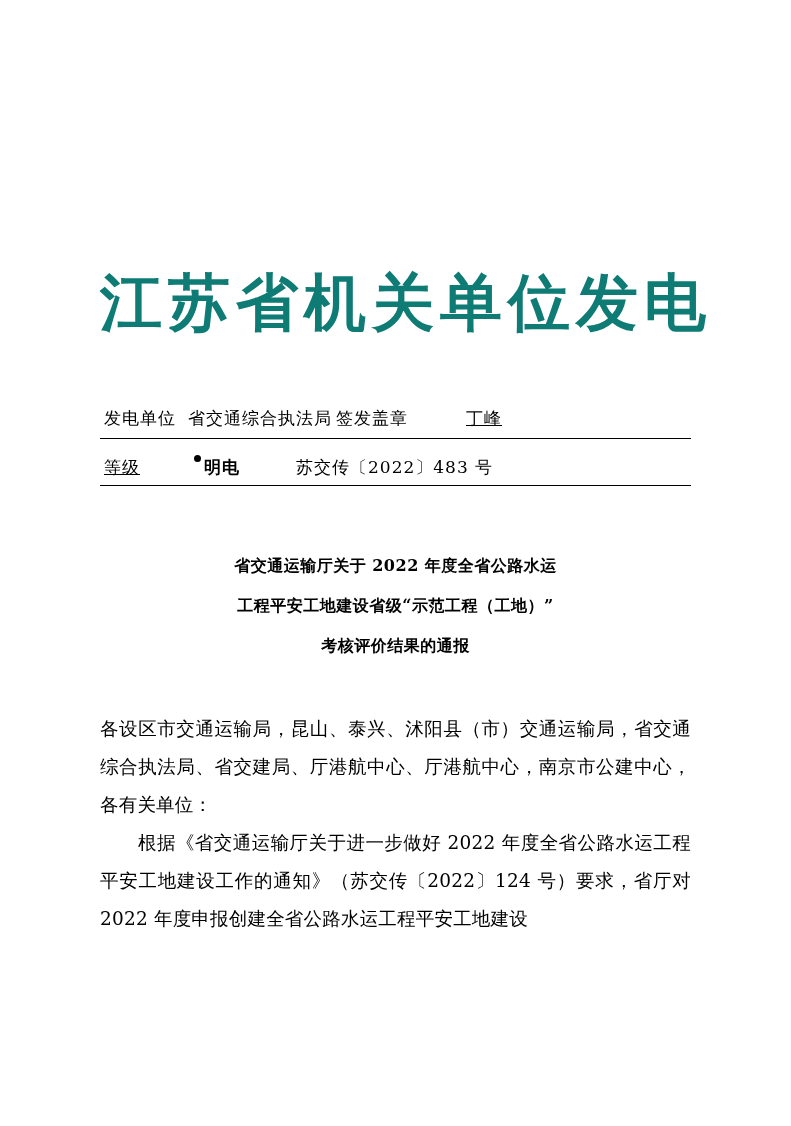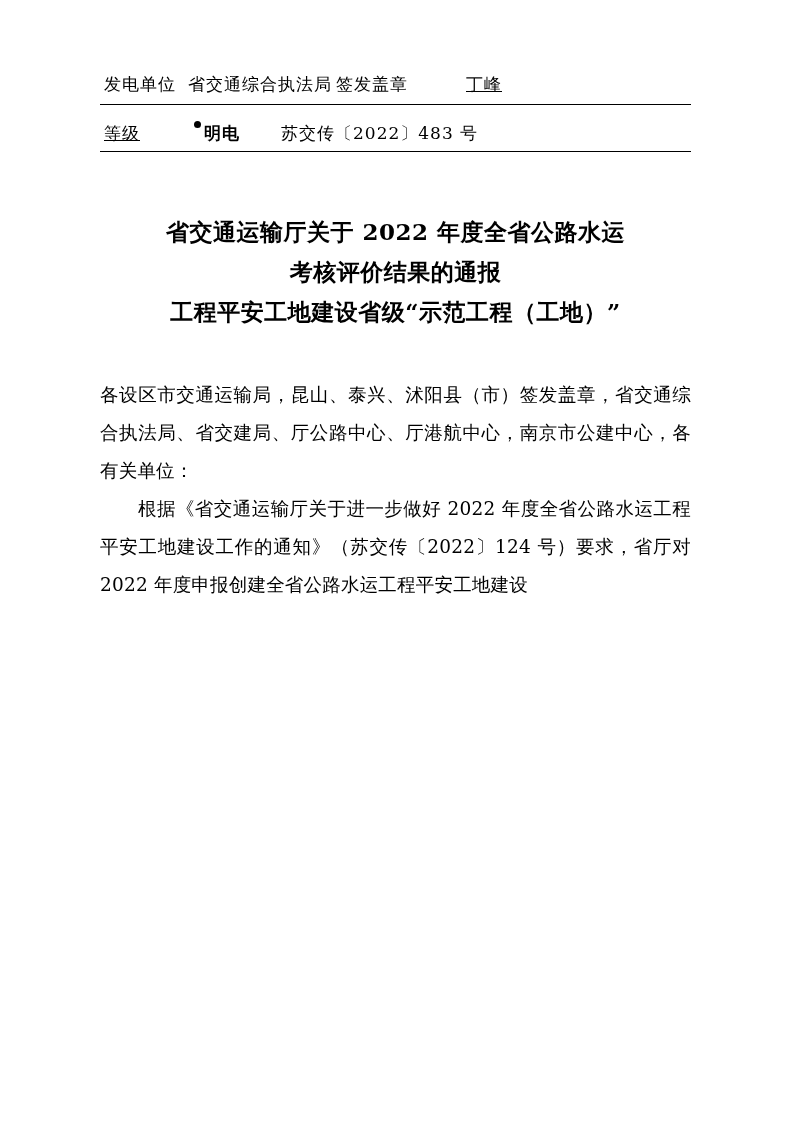--- a/index.html
+++ b/index.html
@@ -74,28 +74,28 @@
   .dot {
     display: inline-block;
     width: 7px; height: 7px;
     border-radius: 50%;
     background: #000;
     margin-right: 3px;
     position: relative;
     top: -1px;
   }
   .row2 .mingdian { font-weight: bold; }
-  .row2 .docno { margin-left: 41px; }
+  .row2 .docno { margin-left: 56px; }
 
   
   .doc-title {
     margin-top: 60px;
     text-align: center;
     font-family: "DejaVu Serif", "Liberation Serif", serif;
-    font-size: 23px;
+    font-size: 16px;
     font-weight: bold;
     line-height: 40px;
     letter-spacing: 0.5px;
   }
   .doc-title div { white-space: nowrap; }
 
   
   .body-text {
     margin-top: 44px;
     font-size: 18.5px;
@@ -110,20 +110,23 @@
   }
   .body-text p.indent {
     text-indent: 38px;
   }
 </style>
 </head>
 <body>
 
 <div class="page">
 
+  <div class="masthead">
+    <div class="masthead-title">江苏省机关单位发电</div>
+  </div>
 
   <div class="meta">
     <div class="meta-row row1">
       <span class="lbl">发电单位</span>
       <span class="val">省交通综合执法局</span>
       <span class="lbl sign-lbl">签发盖章</span>
       <span class="val sign-val">丁峰</span>
     </div>
     <hr class="rule rule-top">
 
@@ -133,22 +136,22 @@
         <span class="dot"></span>
         <span class="mingdian">明电</span>
       </span>
       <span class="docno">苏交传〔2022〕483 号</span>
     </div>
     <hr class="rule">
   </div>
 
   <div class="doc-title">
     <div>省交通运输厅关于 2022 年度全省公路水运</div>
+    <div>工程平安工地建设省级“示范工程（工地）”</div>
     <div>考核评价结果的通报</div>
-    <div>工程平安工地建设省级“示范工程（工地）”</div>
   </div>
 
   <div class="body-text">
-    <p>各设区市交通运输局，昆山、泰兴、沭阳县（市）签发盖章，省交通综合执法局、省交建局、厅公路中心、厅港航中心，南京市公建中心，各有关单位：</p>
+    <p>各设区市交通运输局，昆山、泰兴、沭阳县（市）交通运输局，省交通综合执法局、省交建局、厅港航中心、厅港航中心，南京市公建中心，各有关单位：</p>
     <p class="indent">根据《省交通运输厅关于进一步做好 2022 年度全省公路水运工程平安工地建设工作的通知》（苏交传〔2022〕124 号）要求，省厅对 2022 年度申报创建全省公路水运工程平安工地建设</p>
   </div>
 
 </div>
 
 </body></html>

